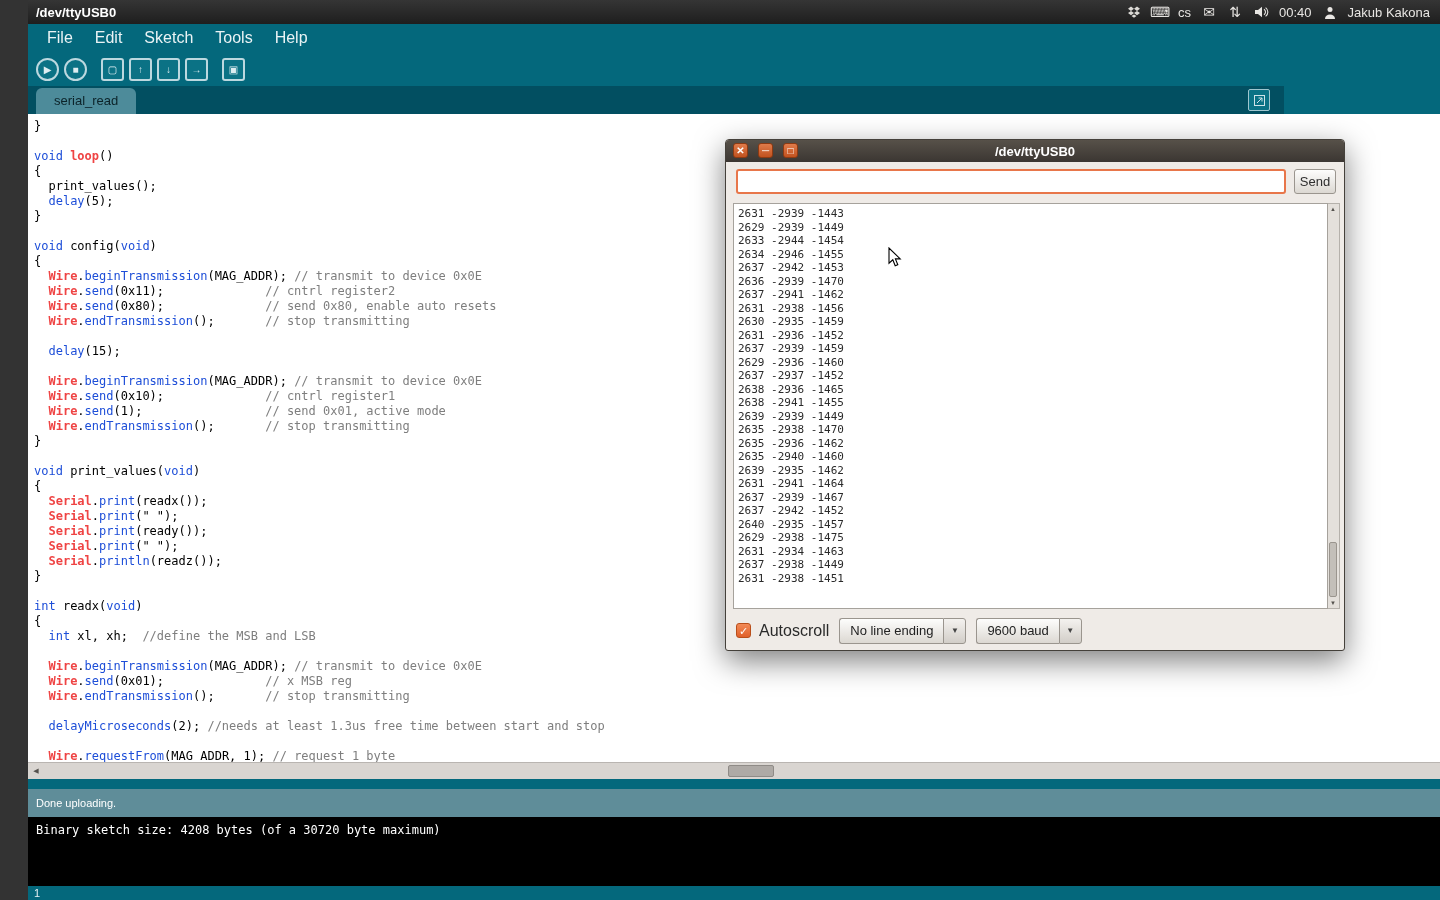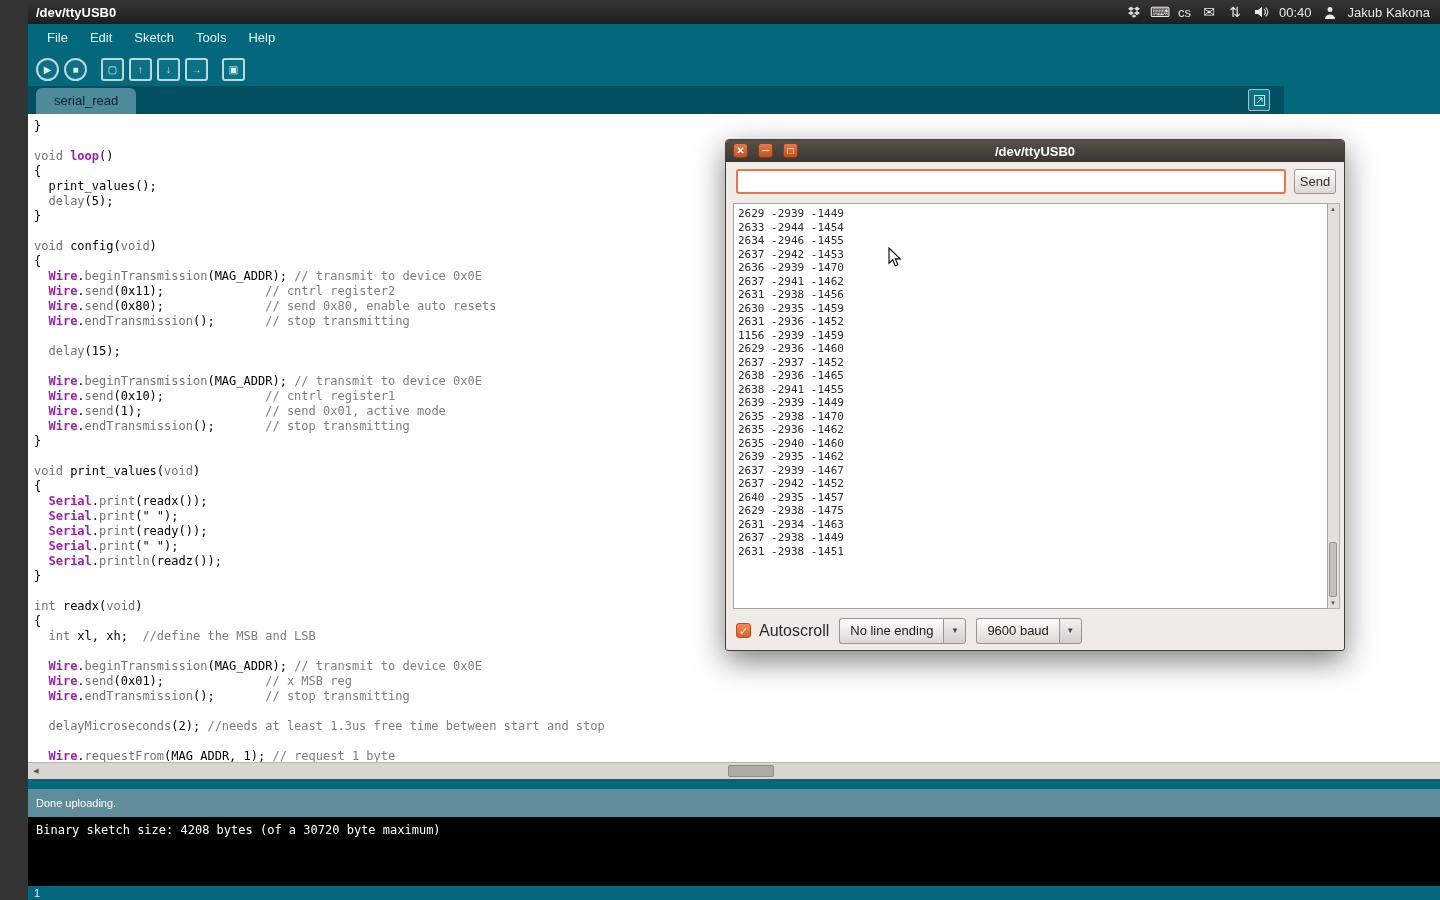--- a/index.html
+++ b/index.html
@@ -9,41 +9,41 @@
 
   
   .top-panel { position:absolute; top:0; left:0; width:1440px; height:24px;
     background:linear-gradient(#353535,#1e1e1e); color:#e8e6e3; display:flex; align-items:center; z-index:5; }
   .panel-title { font-weight:bold; font-size:13px; color:#ffffff; margin-left:8px; }
   .panel-right { margin-left:auto; display:flex; align-items:center; gap:10px; padding-right:12px; font-size:13px; color:#e8e6e3; }
   .panel-icon { display:inline-flex; align-items:center; justify-content:center; width:16px; height:18px; font-size:14px; color:#e8e6e3; }
 
   
   .menu-bar { position:absolute; top:24px; left:0; width:1440px; height:28px; background:#04687c; display:flex; align-items:center; padding-left:8px; }
-  .menu-item { color:#eaf3f5; font-size:13px; line-height:28px; padding:12px 11px; cursor:default; }
+  .menu-item { color:#eaf3f5; font-size:16px; line-height:28px; padding:12px 11px; cursor:default; }
 
   .toolbar { position:absolute; top:52px; left:0; width:1440px; height:34px; background:#04687c; display:flex; align-items:center; padding-left:8px; }
   .tb-btn { width:23px; height:23px; margin-right:5px; border:2px solid #bcd8df; border-radius:3px; background:#0b7285;
     color:#dcecf0; display:flex; align-items:center; justify-content:center; font-size:10px; }
   .tb-btn.round { border-radius:50%; }
   .tb-btn:nth-child(3) { margin-left:9px; }
   .tb-btn:nth-child(7) { margin-left:9px; }
 
   .tab-bar { position:absolute; top:86px; left:0; width:1256px; height:28px; background:#024f61; }
   .tab-active { position:absolute; left:8px; bottom:0; height:26px; background:#4d8b9a; border-radius:6px 6px 0 0;
     padding:0 18px; line-height:26px; font-size:13px; color:#0c2329; }
   .tab-menu-btn { position:absolute; right:14px; top:3px; width:22px; height:22px; background:#0b7285;
     border:1px solid #9fc6cf; border-radius:2px; display:flex; align-items:center; justify-content:center; }
 
   
   .editor { position:absolute; top:114px; left:0; width:1424px; height:648px; background:#ffffff; overflow:hidden; }
   .code-area { padding:5px 0 0 6px; font-family:"DejaVu Sans Mono", monospace; font-size:12px; color:#000; }
   .code-line { white-space:pre; height:15px; line-height:15px; }
-  .tok-k { color:#737373; }
-  .tok-b { color:#a21caf; font-weight:bold; }
+  .tok-k { color:#1d4ed8; }
+  .tok-b { color:#ef4444; font-weight:bold; }
   .tok-c { color:#7e7e7e; }
 
   .v-scroll { position:absolute; top:114px; right:0; width:16px; height:648px; background:#d9d5d1; border-left:1px solid #b9b5b1; }
   .v-scroll .arrow { position:absolute; left:0; width:15px; height:14px; text-align:center; font-size:7px; line-height:14px; color:#55524e; }
   .v-scroll .arrow.up { top:0; }  .v-scroll .arrow.down { bottom:0; }
   .v-thumb { position:absolute; top:111px; left:1px; width:13px; height:165px; background:#aeaaa6; border:1px solid #8f8b87; border-radius:2px; }
 
   .h-scroll { position:absolute; top:762px; left:0; width:1424px; height:17px; background:#d9d5d1; border-top:1px solid #b9b5b1; }
   .h-scroll .arrow { position:absolute; top:0; width:16px; height:16px; text-align:center; font-size:7px; line-height:16px; color:#55524e; }
   .h-scroll .arrow.left { left:0; } .h-scroll .arrow.right { right:0; }
@@ -239,39 +239,41 @@
       <span>/dev/ttyUSB0</span>
     </div>
 
     <div class="sw-input-row">
       <input class="sw-input" type="text" value="" style="">
       <div class="sw-send">Send</div>
     </div>
 
     <div class="sw-output-wrap">
       <div class="sw-output">
+          <div class="serial-line">2631 -2939 -1443</div>
           <div class="serial-line">2629 -2939 -1449</div>
           <div class="serial-line">2633 -2944 -1454</div>
           <div class="serial-line">2634 -2946 -1455</div>
           <div class="serial-line">2637 -2942 -1453</div>
           <div class="serial-line">2636 -2939 -1470</div>
           <div class="serial-line">2637 -2941 -1462</div>
           <div class="serial-line">2631 -2938 -1456</div>
           <div class="serial-line">2630 -2935 -1459</div>
           <div class="serial-line">2631 -2936 -1452</div>
-          <div class="serial-line">1156 -2939 -1459</div>
+          <div class="serial-line">2637 -2939 -1459</div>
           <div class="serial-line">2629 -2936 -1460</div>
           <div class="serial-line">2637 -2937 -1452</div>
           <div class="serial-line">2638 -2936 -1465</div>
           <div class="serial-line">2638 -2941 -1455</div>
           <div class="serial-line">2639 -2939 -1449</div>
           <div class="serial-line">2635 -2938 -1470</div>
           <div class="serial-line">2635 -2936 -1462</div>
           <div class="serial-line">2635 -2940 -1460</div>
           <div class="serial-line">2639 -2935 -1462</div>
+          <div class="serial-line">2631 -2941 -1464</div>
           <div class="serial-line">2637 -2939 -1467</div>
           <div class="serial-line">2637 -2942 -1452</div>
           <div class="serial-line">2640 -2935 -1457</div>
           <div class="serial-line">2629 -2938 -1475</div>
           <div class="serial-line">2631 -2934 -1463</div>
           <div class="serial-line">2637 -2938 -1449</div>
           <div class="serial-line">2631 -2938 -1451</div>
         </div>
       <div class="sw-scroll">
         <span class="arrow up">▲</span>

